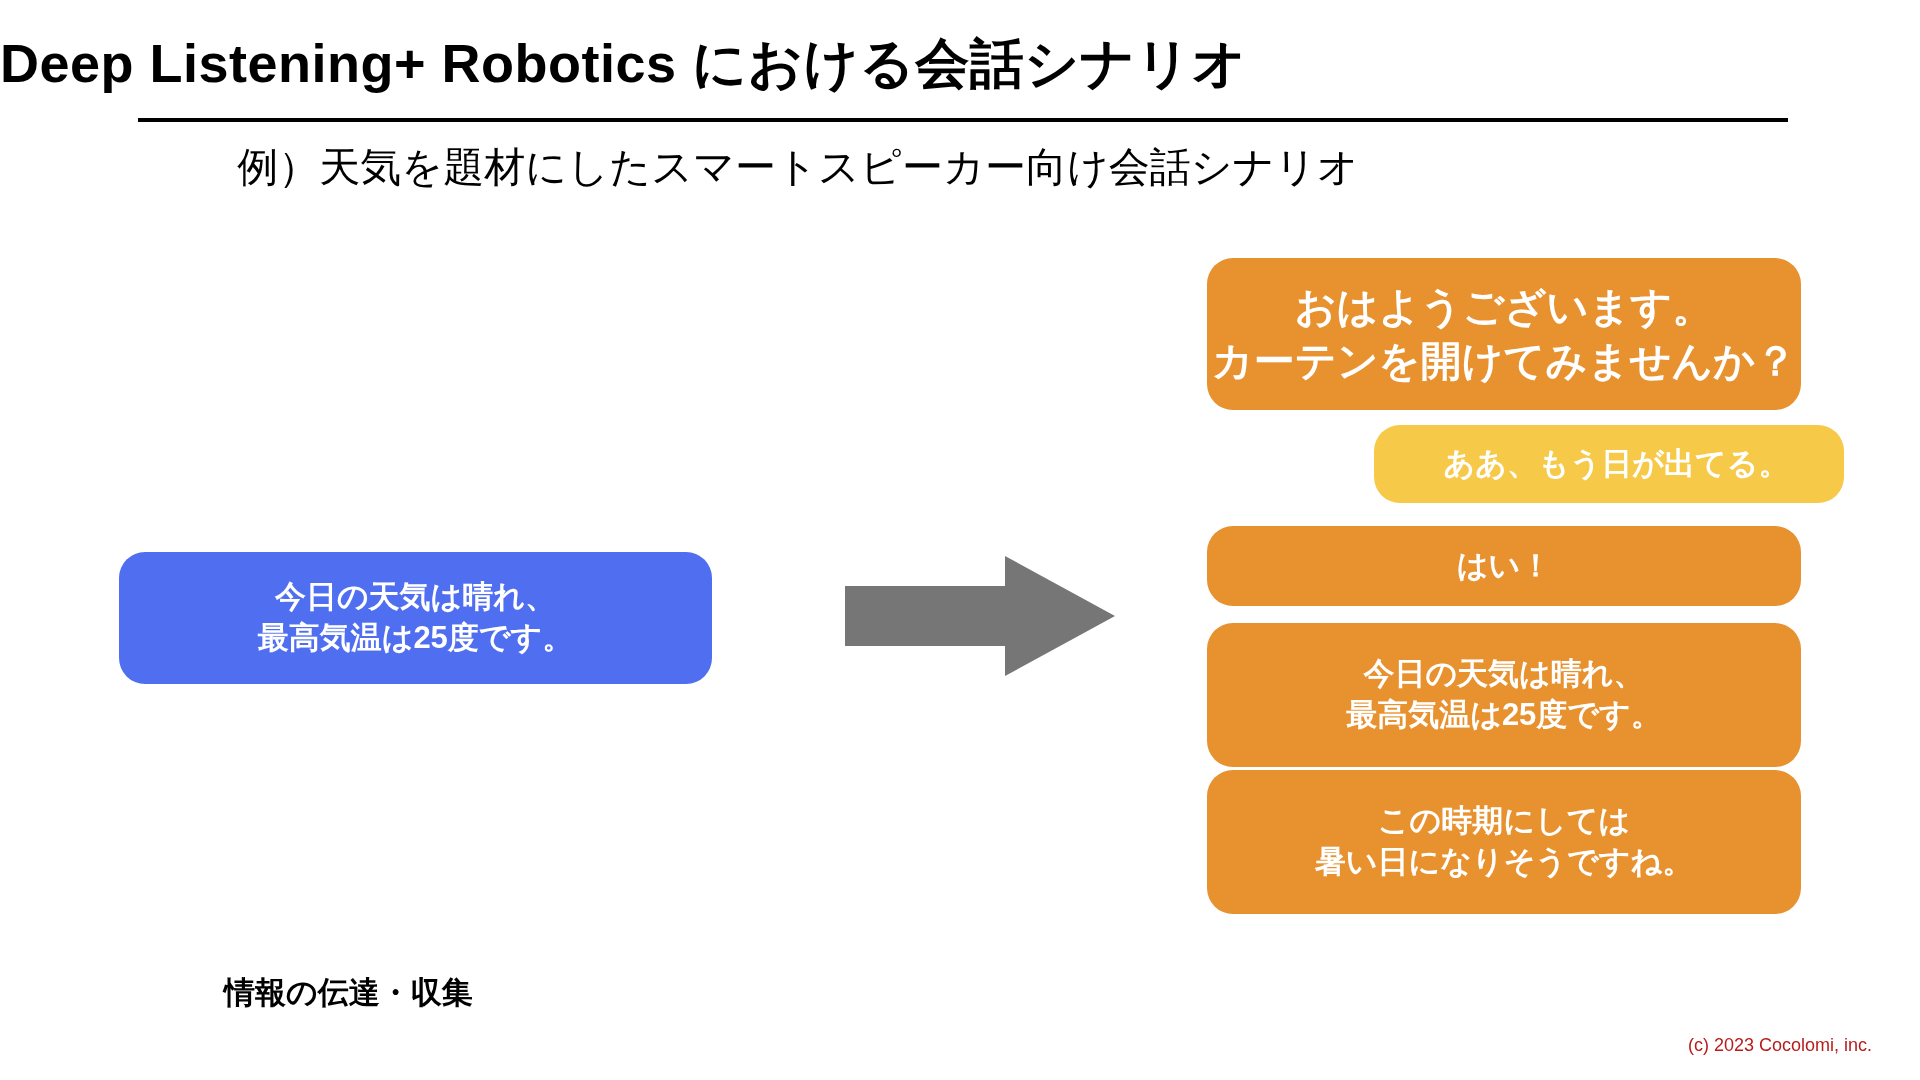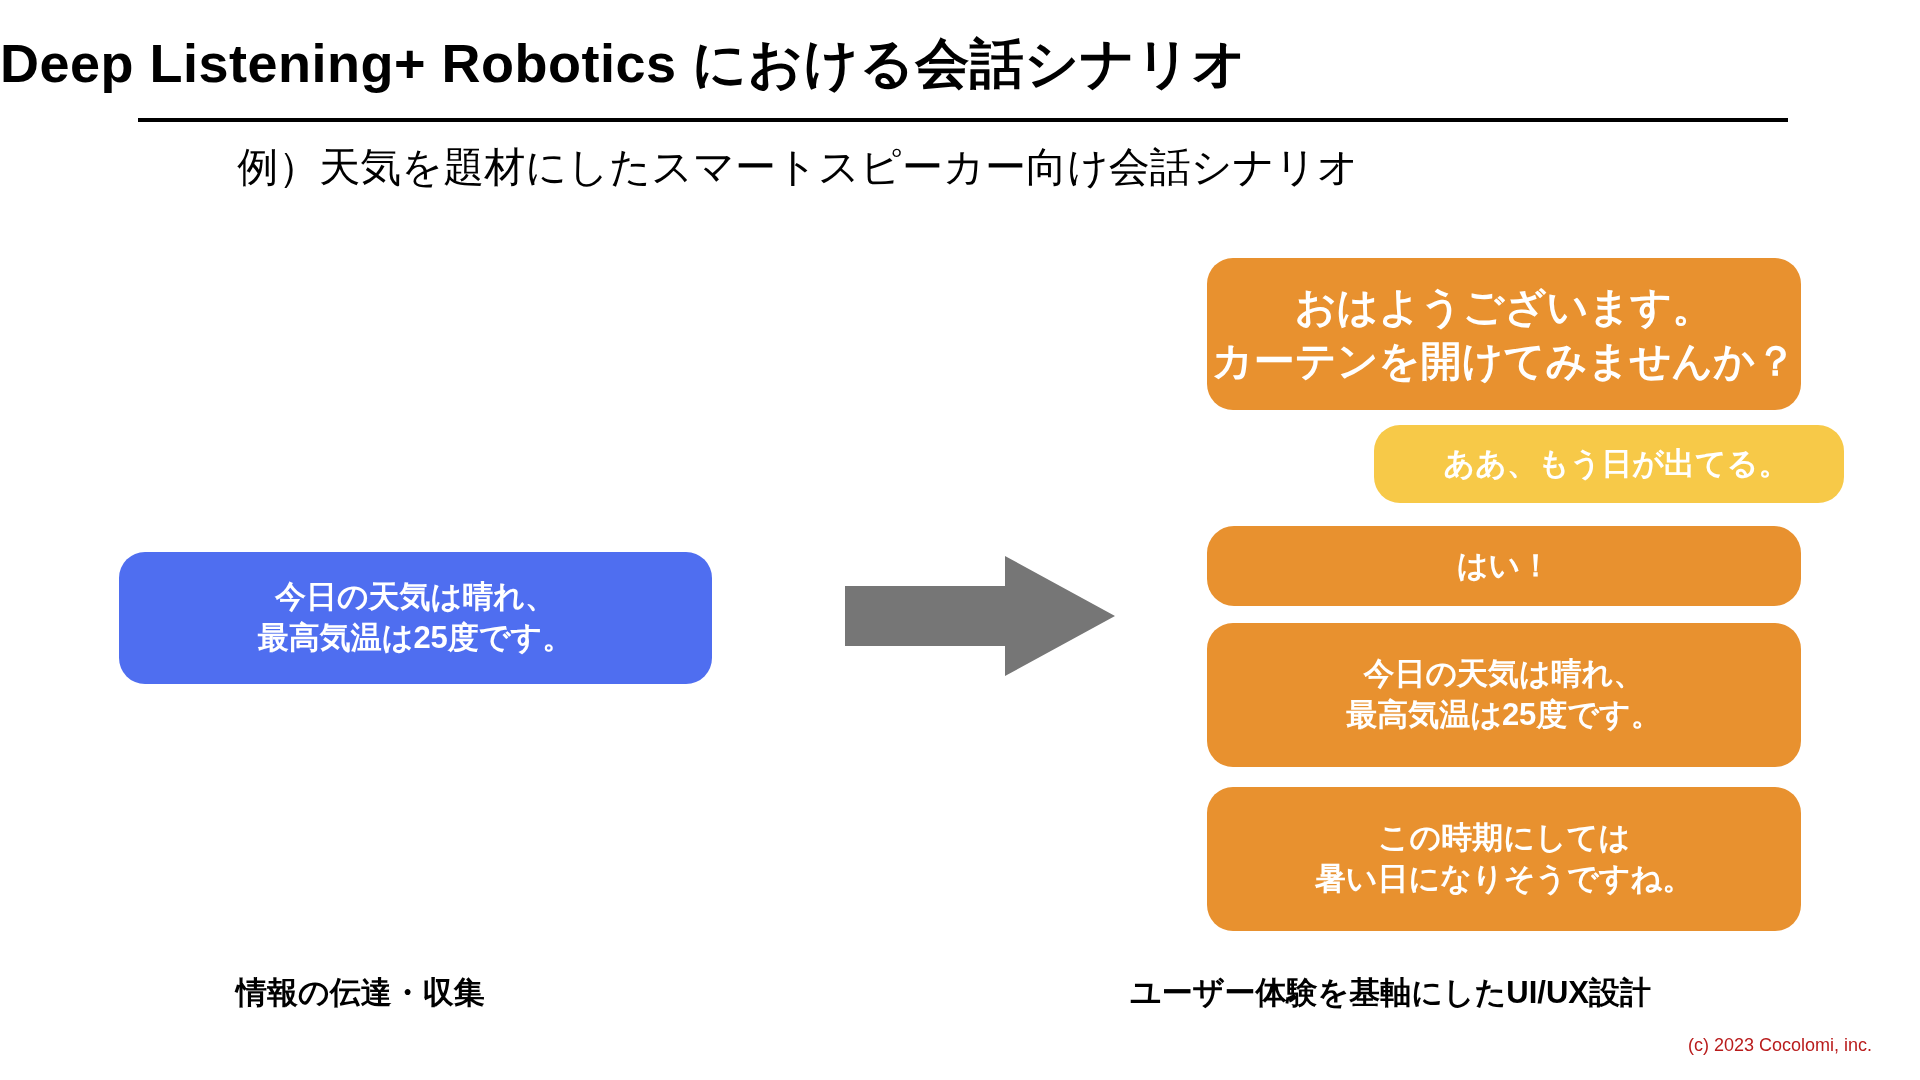--- a/index.html
+++ b/index.html
@@ -95,33 +95,32 @@
     font-size: 31px;
     padding-left: 15px;
   }
   .bubble-r3 {
     left: 1207px;
     top: 526px;
     width: 594px;
     height: 80px;
     background: #E8912F;
     font-size: 31px;
-    border-radius: 27px;
   }
   .bubble-r4 {
     left: 1207px;
     top: 623px;
     width: 594px;
     height: 144px;
     background: #E8912F;
     font-size: 31px;
   }
   .bubble-r5 {
     left: 1207px;
-    top: 787px;
+    top: 770px;
     width: 594px;
     height: 144px;
     background: #E8912F;
     font-size: 31px;
   }
 
   
   .arrow {
     position: absolute;
     left: 845px;
@@ -132,21 +131,21 @@
 
   
   .caption {
     position: absolute;
     font-size: 31px;
     font-weight: bold;
     color: #000000;
     white-space: nowrap;
   }
   .caption-left {
-    left: 236px;
+    left: 224px;
     top: 972px;
   }
   .caption-right {
     left: 1130px;
     top: 972px;
   }
   .copyright {
     position: absolute;
     right: 48px;
     top: 1035px;
@@ -183,17 +182,16 @@
   <div class="bubble bubble-r3">はい！</div>
 
   <div class="bubble bubble-r4">今日の天気は晴れ、
 最高気温は25度です。</div>
 
   <div class="bubble bubble-r5">この時期にしては
 暑い日になりそうですね。</div>
 
   <div class="caption caption-left">情報の伝達・収集</div>
 
-  <div class="caption caption-right">ユーザー体験を基軸にしたUI/UX設計</div>
 
   <div class="copyright">(c) 2023 Cocolomi, inc.</div>
 
 </div>
 
 </body></html>

